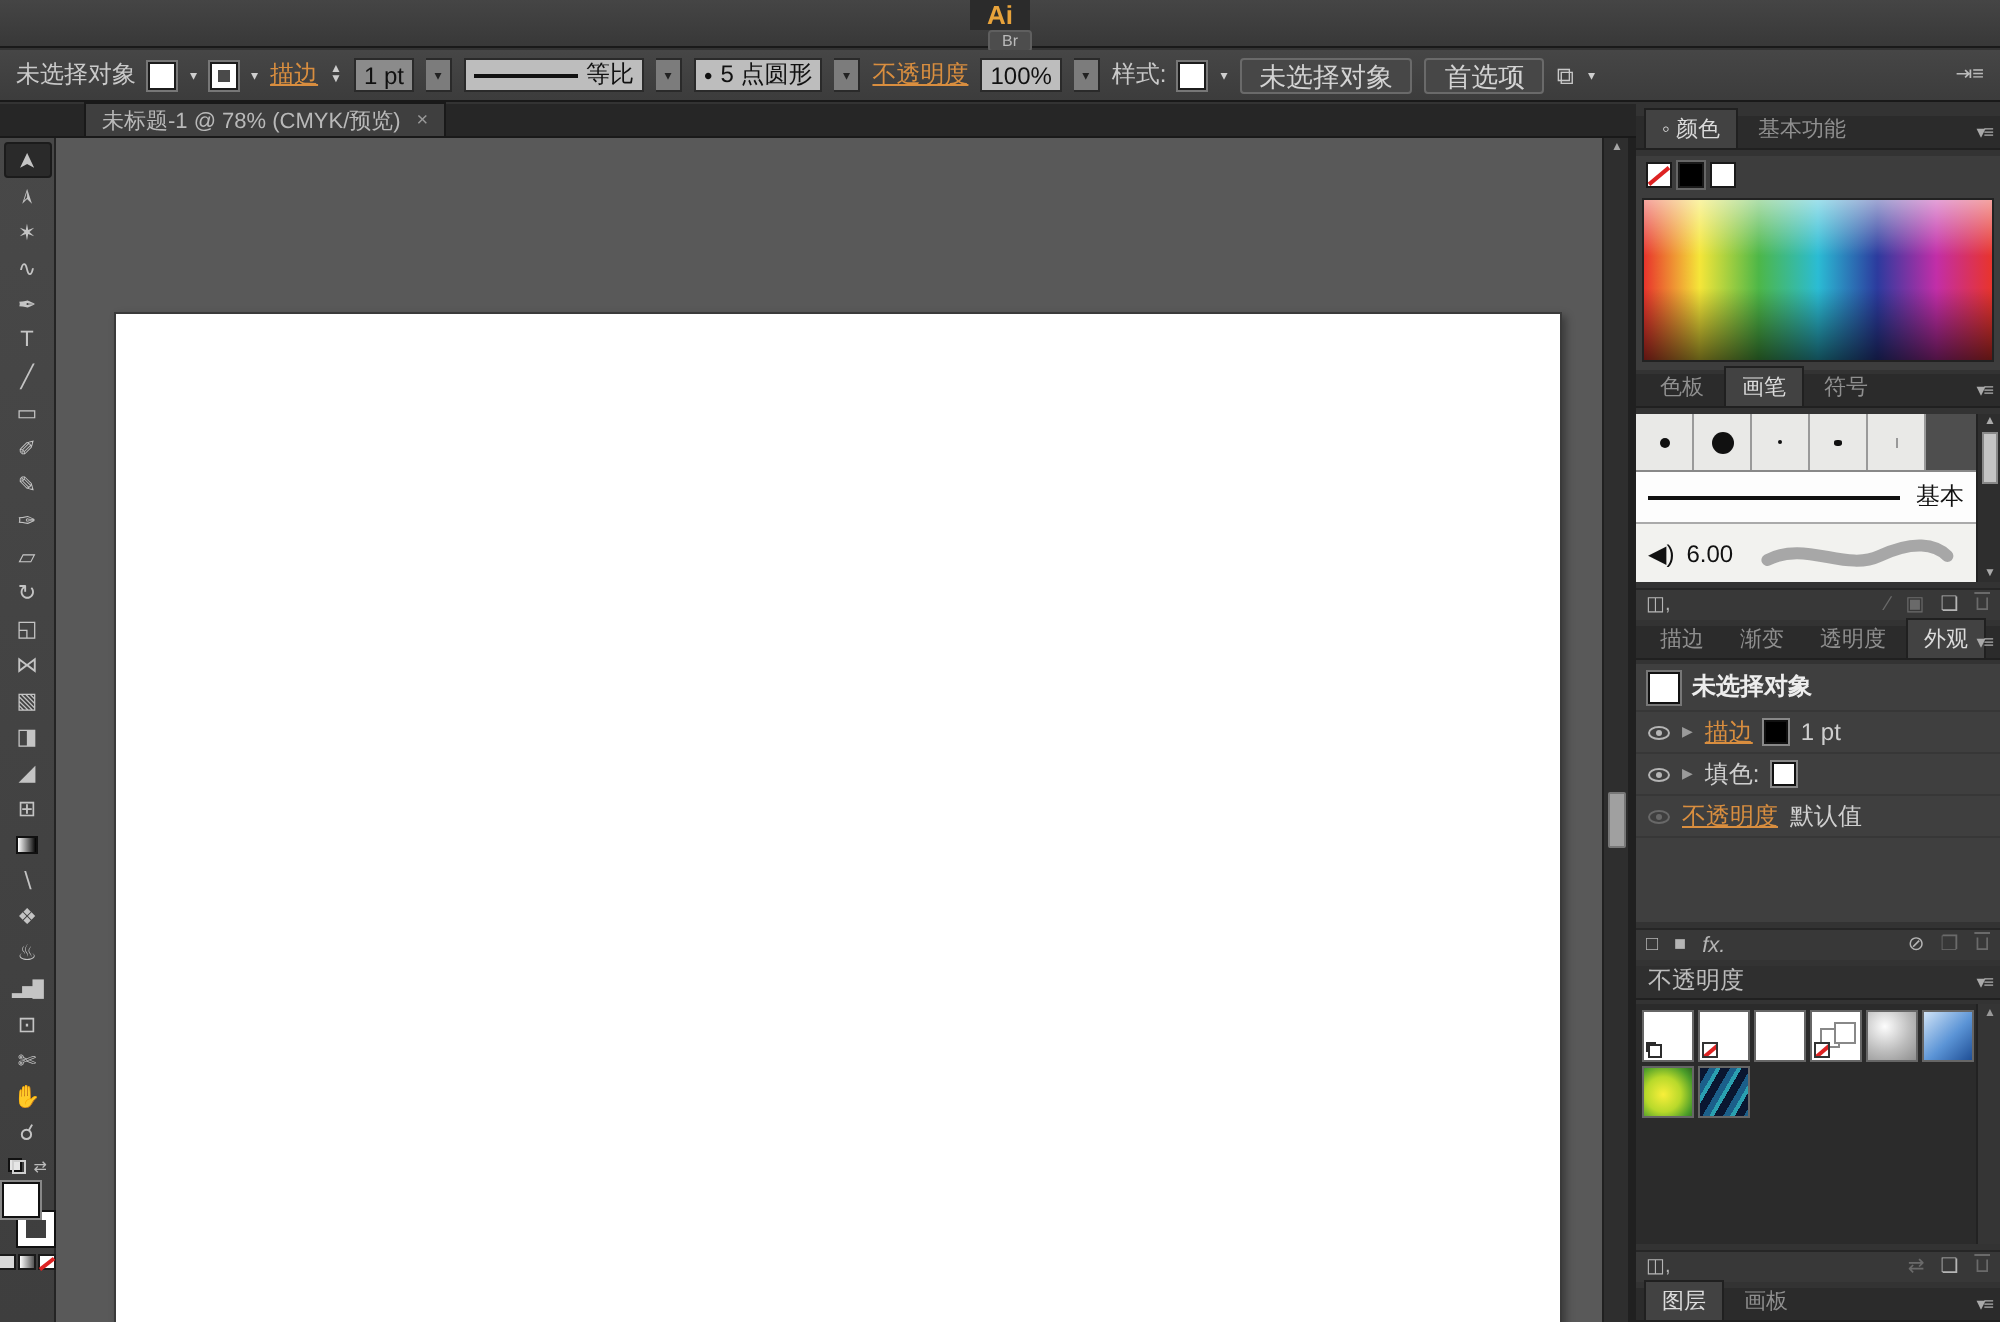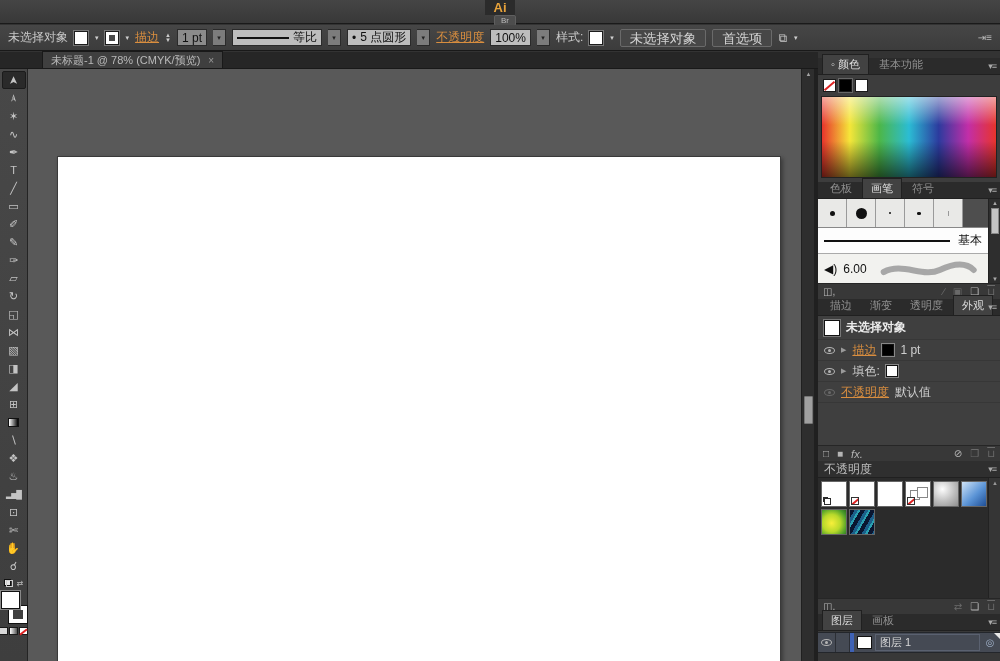--- a/index.html
+++ b/index.html
@@ -516,28 +516,15 @@
         <span>❏</span>
         <span class="dim trash">⊔</span>
       </span>
     </div>
 
     <div class="ptabs">
       <span class="ptab active">图层</span>
       <span class="ptab">画板</span>
       <span class="pmenu">▾≡</span>
     </div>
-    <div class="layer-body">
-      <div class="layer-row">
-        <span class="lr-eye">
-            <span class="eye"></span>
-          </span>
-        <span class="lr-blank"></span>
-        <span class="lr-stripe"></span>
-        <span class="lr-thumb"></span>
-        <span class="lr-name">图层 1</span>
-        <span class="lr-target">◎</span>
-        <span class="lr-corner"></span>
-      </div>
-    </div>
 
   </div>
 </div>
 
 </body></html>

